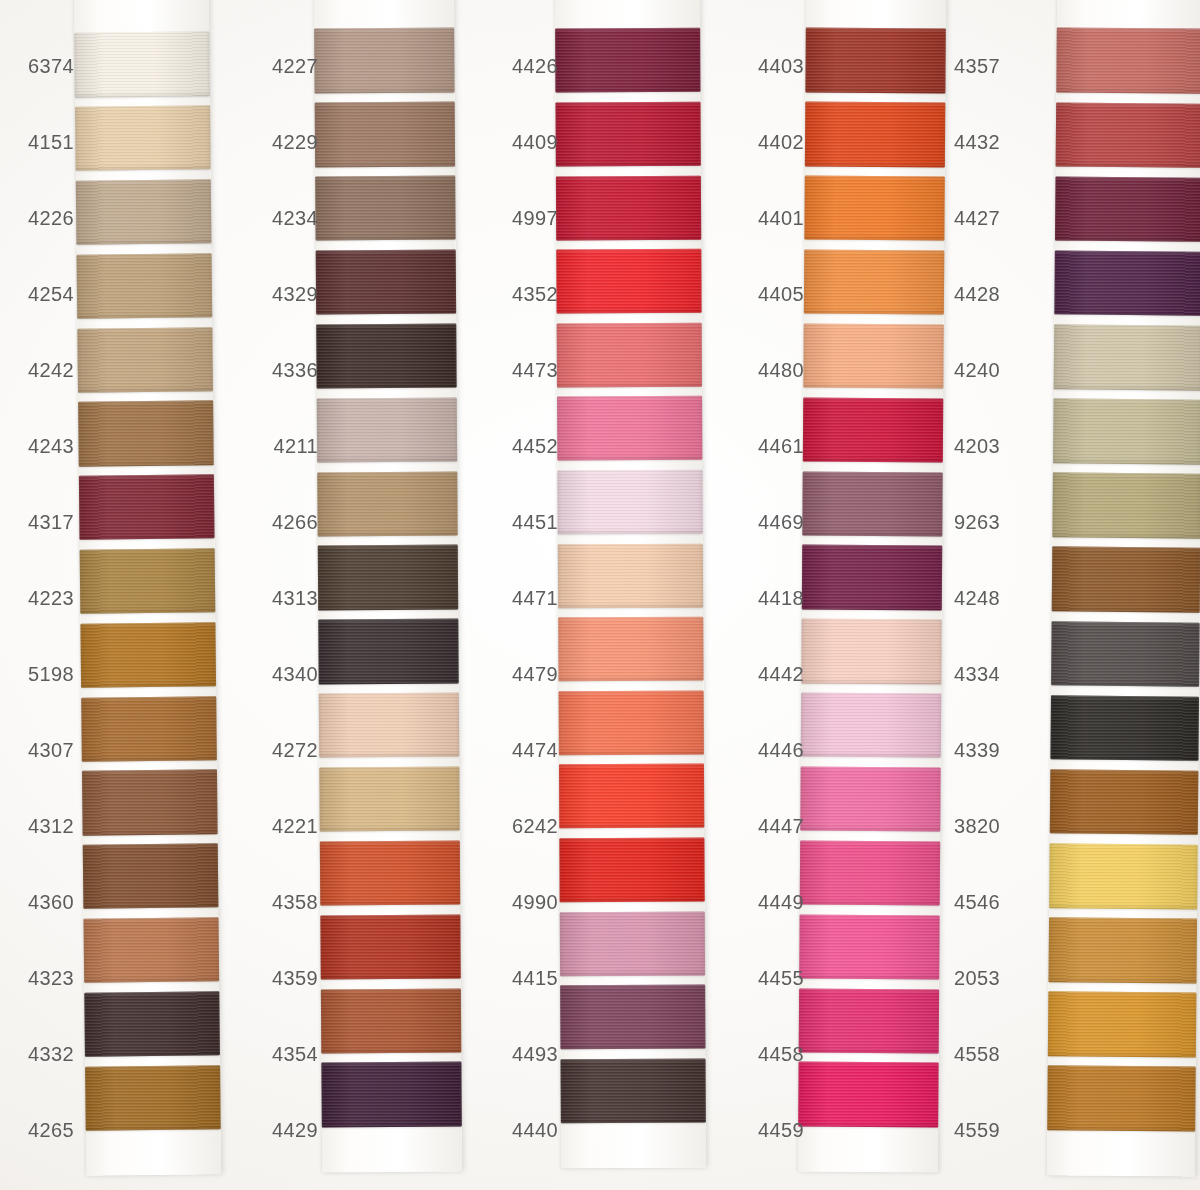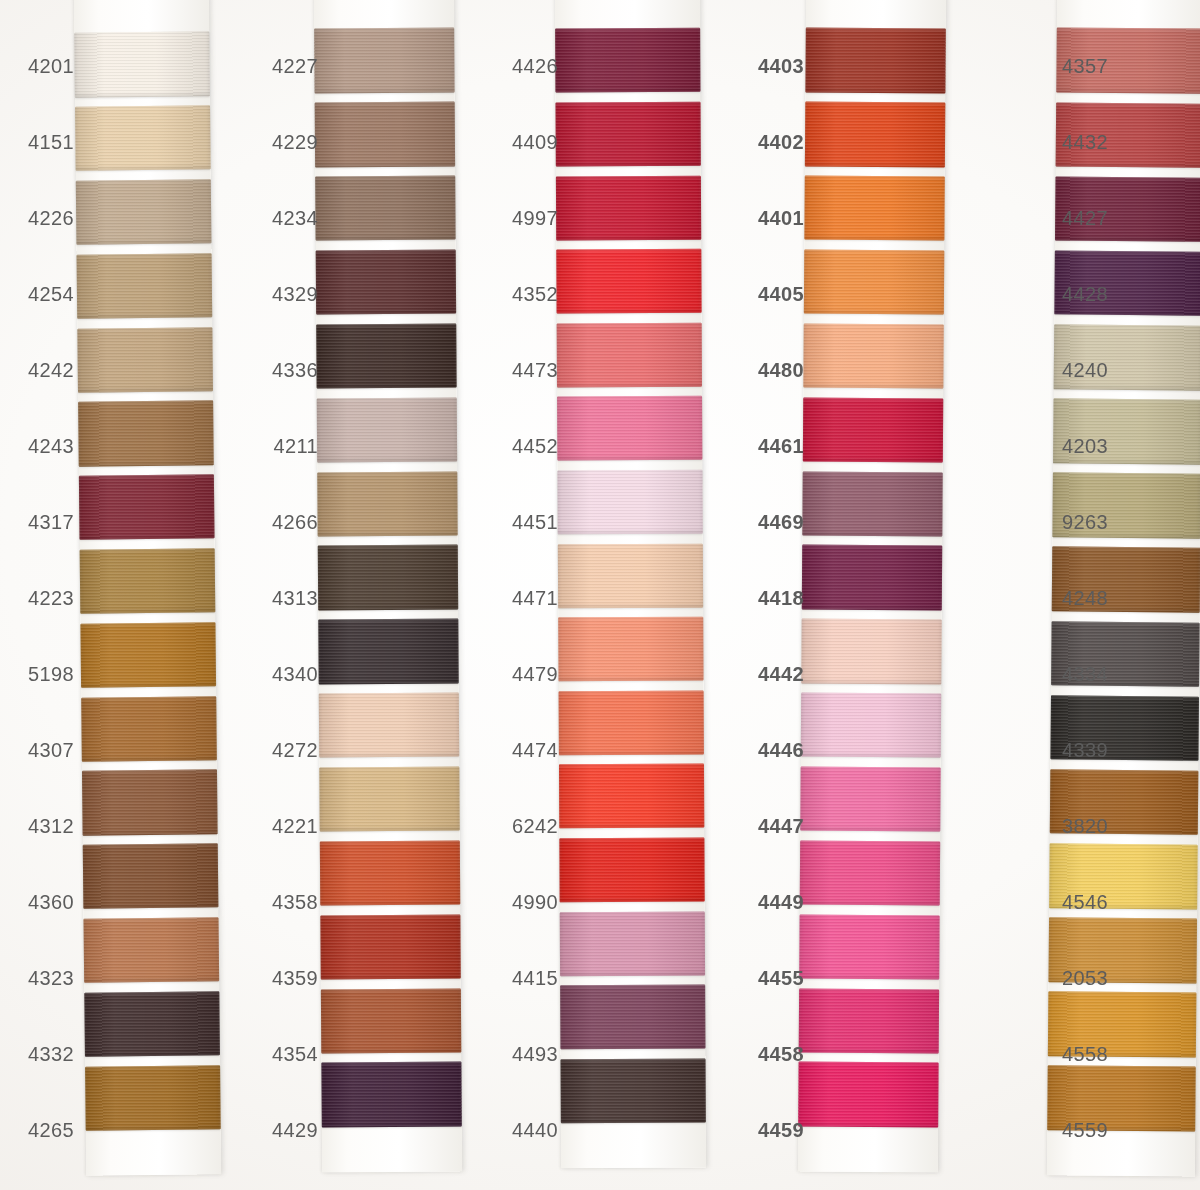--- a/index.html
+++ b/index.html
@@ -155,21 +155,21 @@
             </div>
             <div class="swatch-slot">
               <div class="swatch" title="4332" style="background: rgb(61, 42, 42);"></div>
             </div>
             <div class="swatch-slot">
               <div class="swatch" title="4265" style="background: rgb(158, 104, 31);"></div>
             </div>
           </div>
         </div>
         <div class="labels" style="left: 18px; width: 60px; top: 28px; height: 1140px;">
-          <div class="label">4201</div>
+          <div class="label">6374</div>
           <div class="label">4151</div>
           <div class="label">4226</div>
           <div class="label">4254</div>
           <div class="label">4242</div>
           <div class="label">4243</div>
           <div class="label">4317</div>
           <div class="label">4223</div>
           <div class="label">5198</div>
           <div class="label">4307</div>
           <div class="label">4312</div>
@@ -358,21 +358,21 @@
               <div class="swatch" title="4455" style="background: rgb(242, 81, 146);"></div>
             </div>
             <div class="swatch-slot">
               <div class="swatch" title="4458" style="background: rgb(227, 44, 110);"></div>
             </div>
             <div class="swatch-slot">
               <div class="swatch" title="4459" style="background: rgb(232, 23, 93);"></div>
             </div>
           </div>
         </div>
-        <div class="labels" style="left: 748px; width: 60px; top: 28px; height: 1140px; font-weight: bold;">
+        <div class="labels" style="left: 748px; width: 60px; top: 28px; height: 1140px;">
           <div class="label">4403</div>
           <div class="label">4402</div>
           <div class="label">4401</div>
           <div class="label">4405</div>
           <div class="label">4480</div>
           <div class="label">4461</div>
           <div class="label">4469</div>
           <div class="label">4418</div>
           <div class="label">4442</div>
           <div class="label">4446</div>
@@ -426,21 +426,21 @@
               <div class="swatch" title="4549" style="background: rgb(201, 139, 51);"></div>
             </div>
             <div class="swatch-slot">
               <div class="swatch" title="4558" style="background: rgb(217, 147, 38);"></div>
             </div>
             <div class="swatch-slot">
               <div class="swatch" title="4559" style="background: rgb(185, 117, 32);"></div>
             </div>
           </div>
         </div>
-        <div class="labels" style="left: 1052px; width: 60px; top: 28px; height: 1140px; justify-content: flex-end;">
+        <div class="labels" style="left: 944px; width: 60px; top: 28px; height: 1140px; justify-content: flex-end;">
           <div class="label">4357</div>
           <div class="label">4432</div>
           <div class="label">4427</div>
           <div class="label">4428</div>
           <div class="label">4240</div>
           <div class="label">4203</div>
           <div class="label">9263</div>
           <div class="label">4248</div>
           <div class="label">4334</div>
           <div class="label">4339</div>

